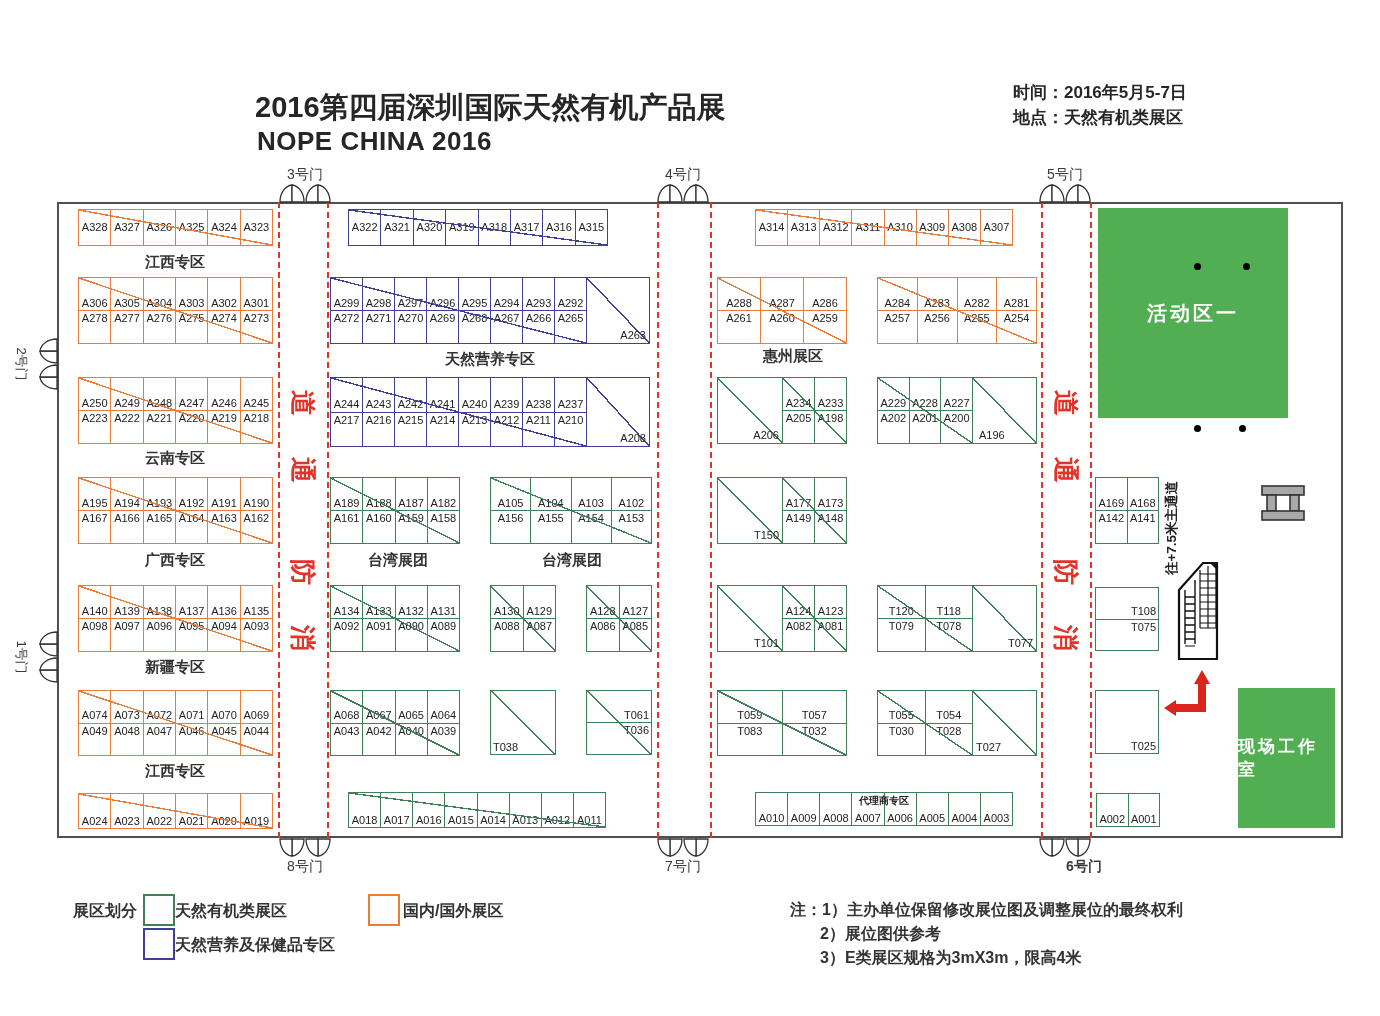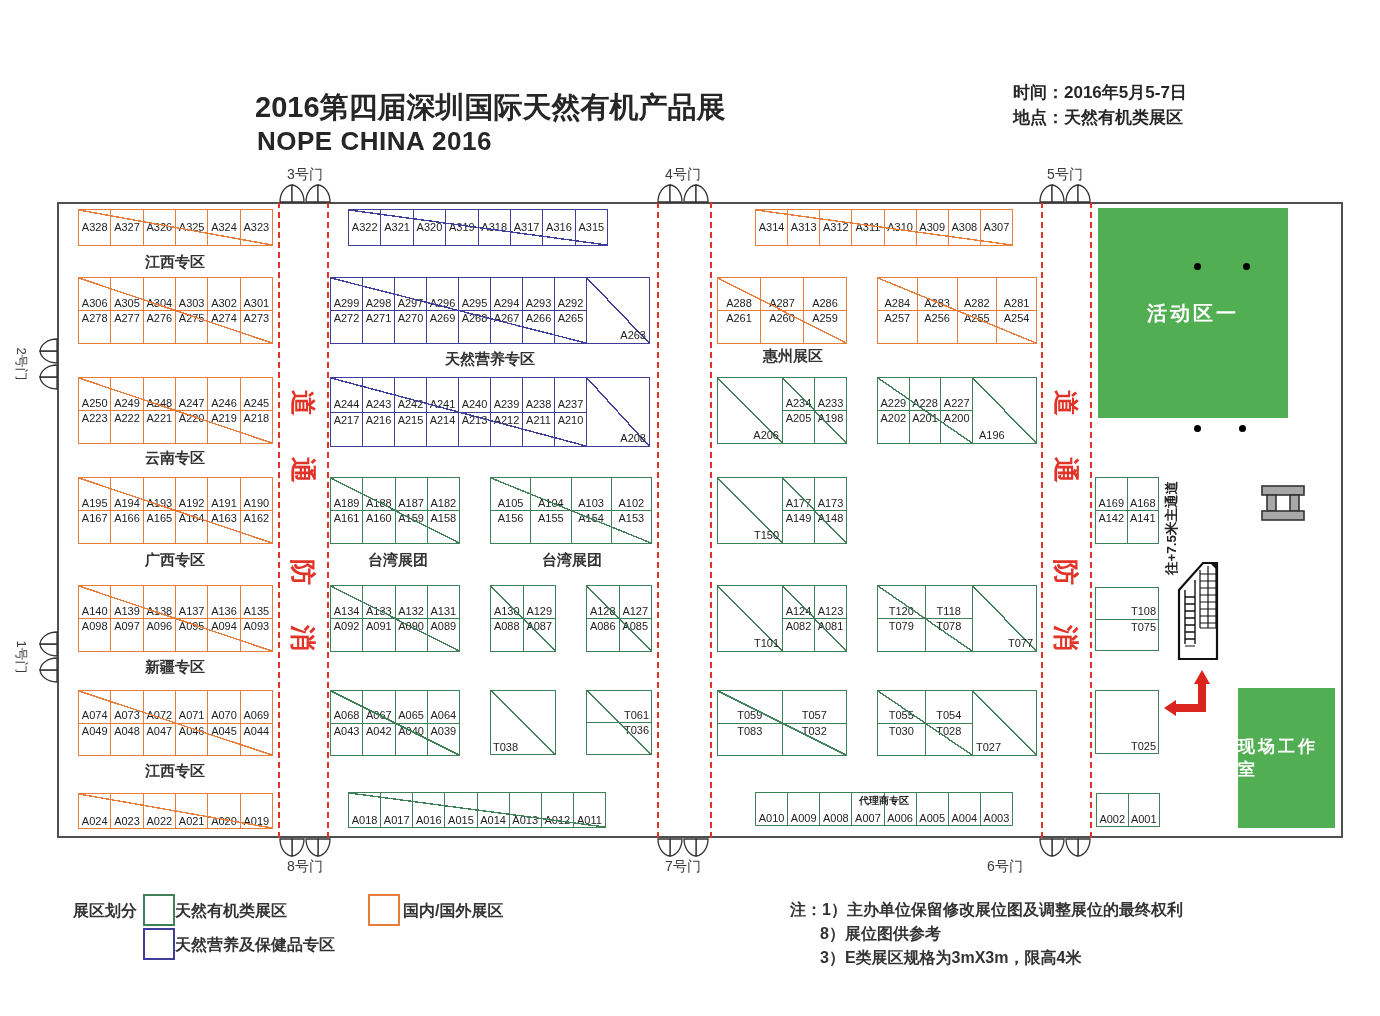--- a/index.html
+++ b/index.html
@@ -80,21 +80,21 @@
     <span class="lbox" style="left: 70px; top: 1px; border-color: rgb(63, 128, 88);"></span>
     <span class="ltext" style="left:102px;top:8px;">天然有机类展区</span>
     <span class="lbox" style="left: 70px; top: 35px; border-color: rgb(63, 63, 154);"></span>
     <span class="ltext" style="left:102px;top:42px;">天然营养及保健品专区</span>
     <span class="lbox" style="left: 295px; top: 1px; border-color: rgb(232, 124, 58);"></span>
     <span class="ltext" style="left:330px;top:8px;">国内/国外展区</span>
   </div>
 
   <div class="notes">
     <div><span>注：</span><span>1）主办单位保留修改展位图及调整展位的最终权利</span></div>
-    <div class="ind">8）展位图供参考</div>
+    <div class="ind">2）展位图供参考</div>
     <div class="ind">3）E类展区规格为3mX3m，限高4米</div>
   </div>
 
 <div class="block" style="left: 78px; top: 209px; width: 195px; height: 37px; border: 1.5px solid rgb(232, 124, 58);">
       <div class="bgrid">
         <div class="diagline" style="background: linear-gradient(to right top, transparent calc(50% - 0.7px), rgb(232, 124, 58) calc(50% - 0.7px), rgb(232, 124, 58) calc(50% + 0.7px), transparent calc(50% + 0.7px));"></div>
         <div class="brow">
           <div class="bcell" style="border-right: 1px solid rgb(232, 124, 58); align-items: center; justify-content: center;">
             <span>A328</span>
           </div>
@@ -1172,21 +1172,21 @@
       </svg></div>
     <div class="gatelabel" style="left: 683px; top: 858px; transform: translateX(-50%);">7号门</div>
     <div class="gate" style="left: 1039px; top: 838px; transform: rotate(180deg);"><svg width="52" height="20" viewBox="0 0 52 20">
         <g fill="#fff" stroke="#333" stroke-width="1.3">
           <path d="M1,19 A13,17 0 0 1 13,2 L13,19 Z"></path>
           <path d="M25,19 A13,17 0 0 0 13,2 L13,19 Z"></path>
           <path d="M27,19 A13,17 0 0 1 39,2 L39,19 Z"></path>
           <path d="M51,19 A13,17 0 0 0 39,2 L39,19 Z"></path>
         </g>
       </svg></div>
-    <div class="gatelabel" style="left: 1005px; top: 858px; transform: translateX(-50%);">6号门</div>
+    <div class="gatelabel" style="left: 1084px; top: 858px; transform: translateX(-50%); font-weight: bold;">6号门</div>
     <div class="gate" style="left: 22px; top: 354px; transform: rotate(-90deg);"><svg width="52" height="20" viewBox="0 0 52 20">
         <g fill="#fff" stroke="#333" stroke-width="1.3">
           <path d="M1,19 A13,17 0 0 1 13,2 L13,19 Z"></path>
           <path d="M25,19 A13,17 0 0 0 13,2 L13,19 Z"></path>
           <path d="M27,19 A13,17 0 0 1 39,2 L39,19 Z"></path>
           <path d="M51,19 A13,17 0 0 0 39,2 L39,19 Z"></path>
         </g>
       </svg></div>
     <div class="gatelabel" style="left: 4px; top: 355px; transform: rotate(90deg); font-size: 13px;">2号门</div>
     <div class="gate" style="left: 22px; top: 647px; transform: rotate(-90deg);"><svg width="52" height="20" viewBox="0 0 52 20">

